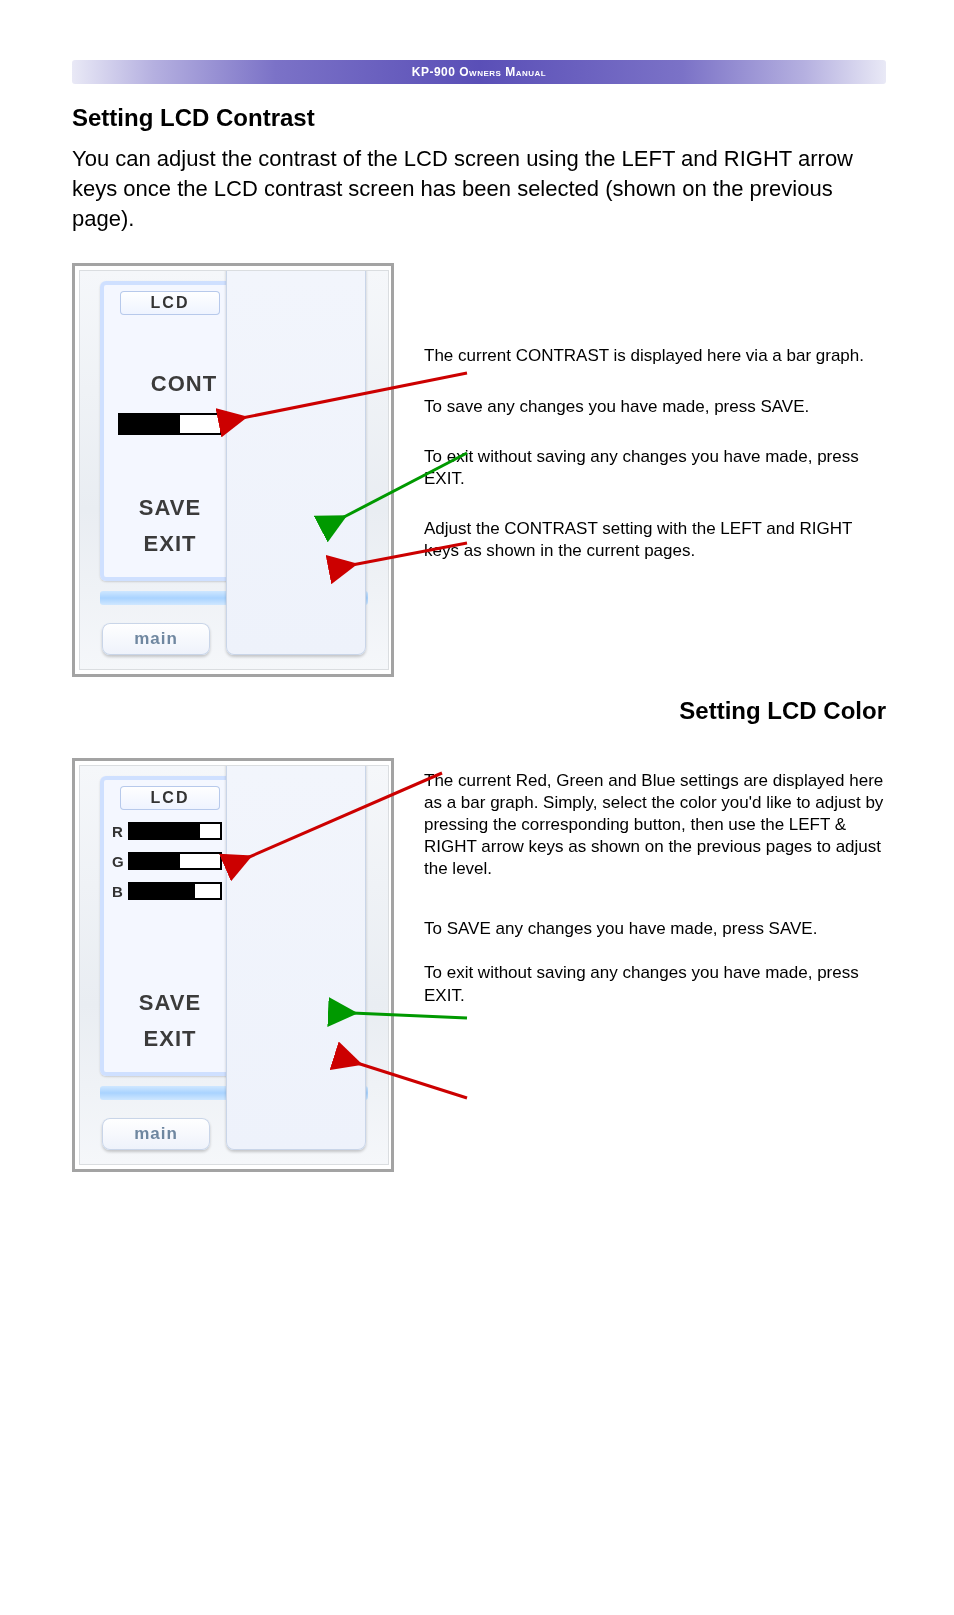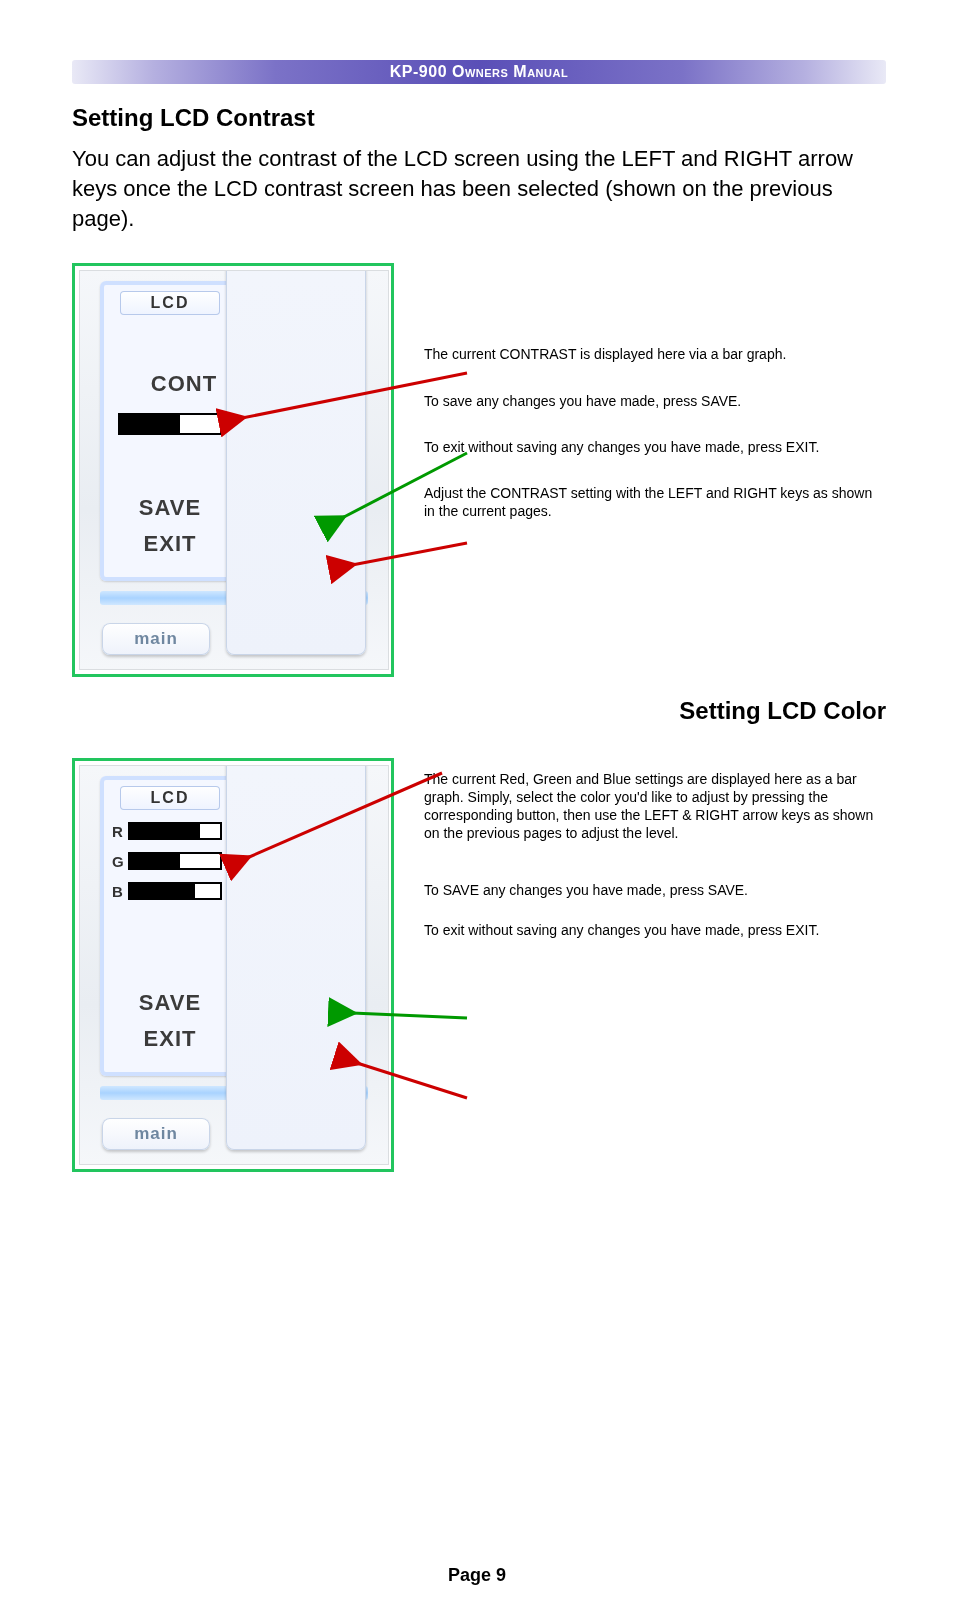--- a/index.html
+++ b/index.html
@@ -20,21 +20,21 @@
     position: relative;
   }
   .header-bar {
     height: 24px;
     border-radius: 3px;
     background: linear-gradient(to right,
       #e9e9f6 0%, #b5b0e0 10%, #7b72c7 25%, #5a4fb7 50%,
       #7b72c7 75%, #b5b0e0 90%, #e9e9f6 100%);
     color: #fff;
     text-align: center;
-    font-size: 16px;
+    font-size: 12px;
     font-weight: 700;
     line-height: 24px;
     letter-spacing: .5px;
     font-variant: small-caps;
     white-space: nowrap;
   }
   .sc { font-variant: small-caps; }
   h2.section {
     font-size: 24px;
     font-weight: 700;
@@ -48,26 +48,26 @@
     align-items: flex-start;
     margin-top: 30px;
     margin-bottom: 10px;
   }
   .callouts {
     flex: 1;
     padding-left: 30px;
   }
   .callouts p {
     margin: 0 0 28px 0;
-    font-size: 14px;
+    font-size: 17px;
     line-height: 1.3;
   }
   .callouts.tight p { margin-bottom: 22px; }
   .panel-frame {
-    border: 3px solid #22c55e;
+    border: 3px solid #a3a3a3;
     padding: 4px;
     width: 322px;
     box-sizing: border-box;
     background: #fff;
   }
   .panel {
     width: 310px;
     height: 400px;
     position: relative;
     background: linear-gradient(to bottom, #f5f7fa, #e9edf2 60%, #f5f7fa);
@@ -303,14 +303,13 @@
       <line x1="395" y1="340" x2="285" y2="305" stroke="#c00" stroke-width="3" marker-end="url(#ahR2)"></line>
     </svg>
 
     <div class="callouts tight">
       <p style="margin-top:12px;">The current Red, Green and Blue settings are displayed here as a bar graph. Simply, select the color you'd like to adjust by pressing the corresponding button, then use the LEFT &amp; RIGHT arrow keys as shown on the previous pages to adjust the level.</p>
       <p style="margin-top:38px;">To SAVE any changes you have made, press SAVE.</p>
       <p>To exit without saving any changes you have made, press EXIT.</p>
     </div>
   </div>
 
-  <div class="page-num">Page 9</div>
 </div>
 
 </body></html>

